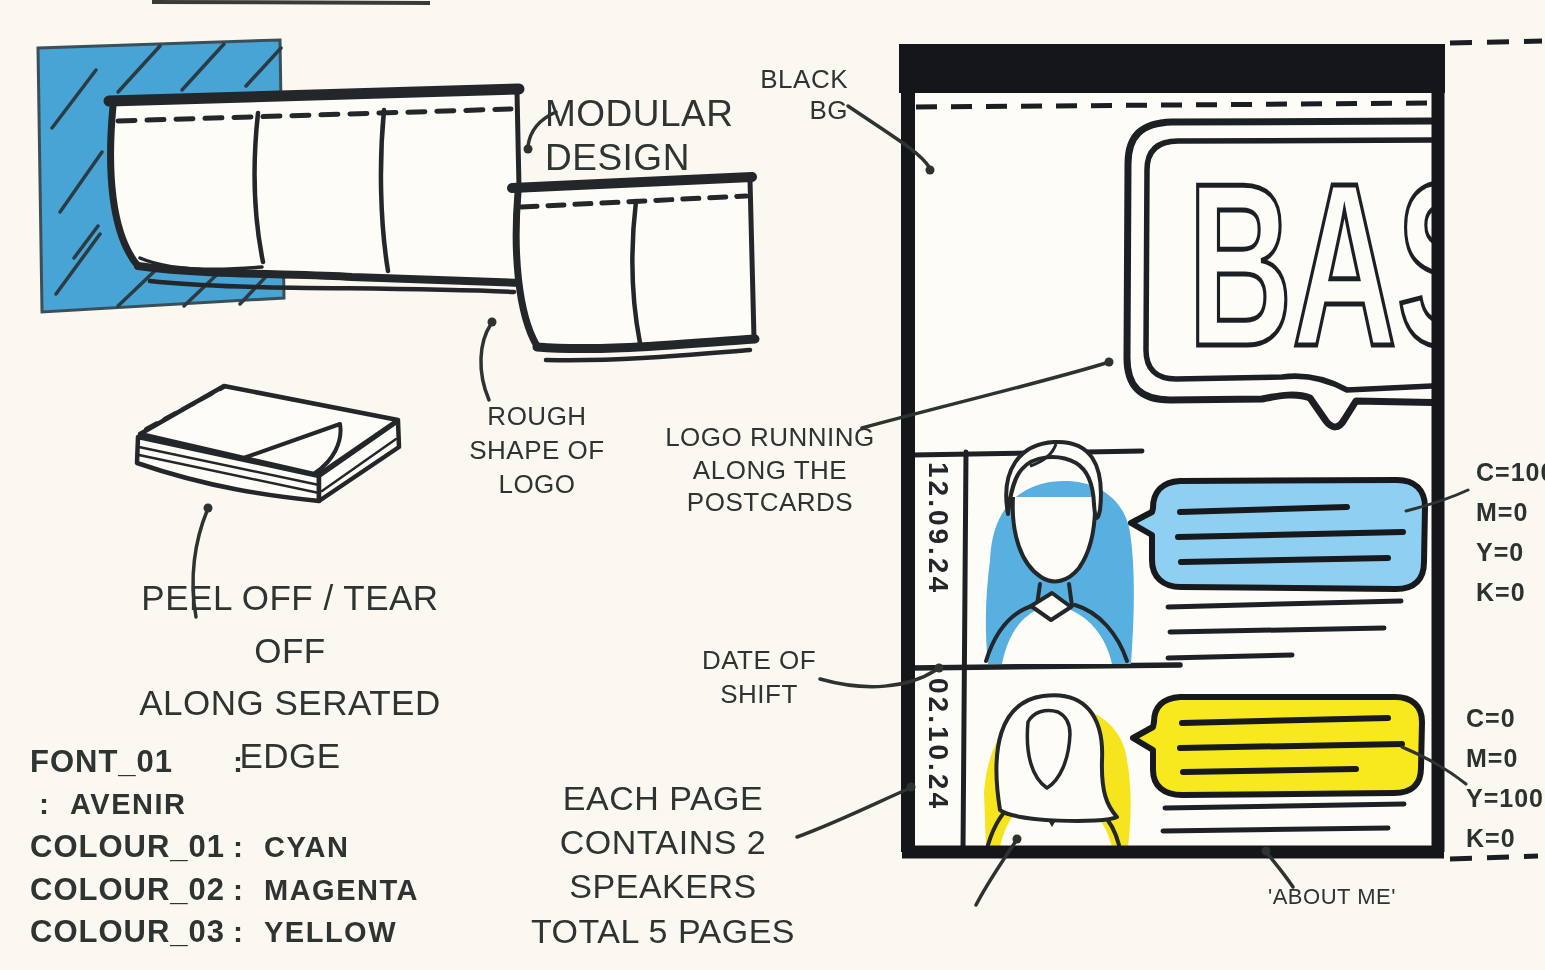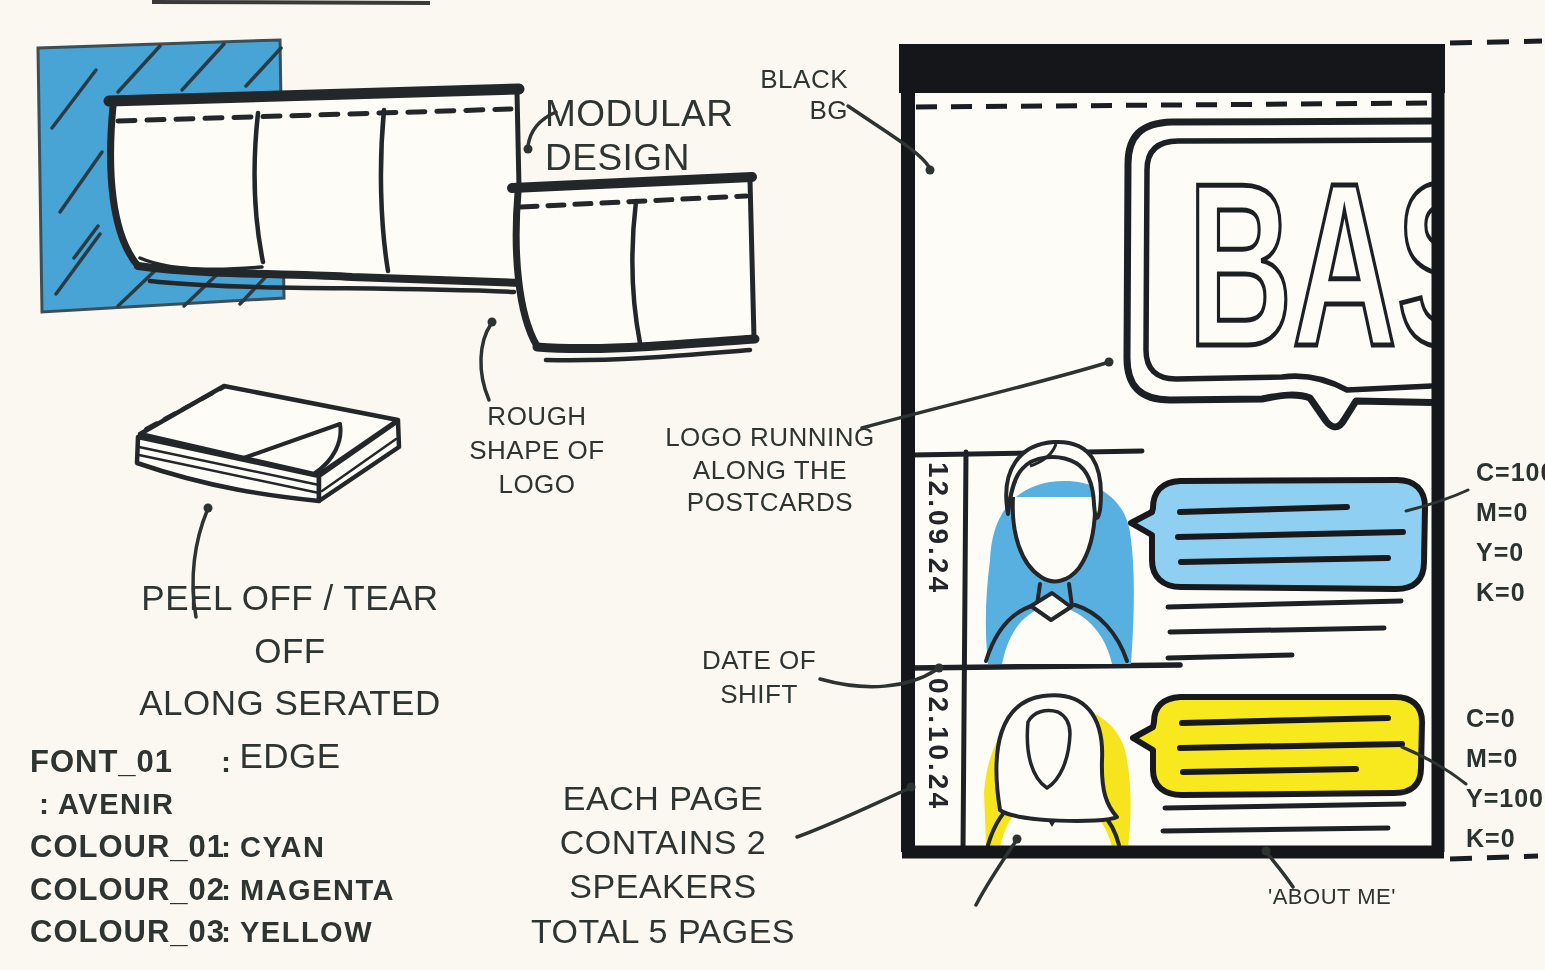--- a/index.html
+++ b/index.html
@@ -17,21 +17,21 @@
   .modular{left:545px;top:92px;width:152px;font-size:37px;}
   .blackbg{left:750px;top:64px;width:98px;text-align:right;font-size:26px;}
   .roughshape{left:446px;top:400px;width:142px;text-align:center;font-size:26px;line-height:1.3;margin-left:20px;}
   .logorunning{left:664px;top:421px;width:212px;text-align:center;font-size:26px;line-height:1.25;}
   .peeloff{left:134px;top:572px;width:312px;text-align:center;font-size:35px;line-height:1.5;}
   .dateshift{left:696px;top:644px;width:126px;text-align:center;font-size:26px;line-height:1.3;}
   .eachpage{left:522px;top:776px;width:282px;text-align:center;font-size:34px;line-height:1.3;}
   .imgspeaker{left:856px;top:892px;font-size:27px;}
   .aboutme{left:1268px;top:884px;font-size:22px;}
   .specs{position:absolute;left:30px;top:744px;}
-  .spec-row{display:flex;align-items:baseline;height:42.5px;}
+  .spec-row{display:flex;align-items:baseline;height:42.5px;gap:12px;}
   .spec-label{width:182px;font-size:31px;font-weight:700;letter-spacing:1px;}
   .spec-sep{width:28px;text-align:center;font-size:30px;font-weight:700;}
   .spec-value{font-size:29px;font-weight:400;letter-spacing:1.5px;font-weight:600;}
   .date-label{
     position:absolute;writing-mode:vertical-rl;
     font-size:28px;font-weight:700;letter-spacing:3px;color:#22262a;
   }
   .date-1{left:922px;top:462px;height:195px;}
   .date-2{left:922px;top:678px;height:180px;}
   .cmyk{

